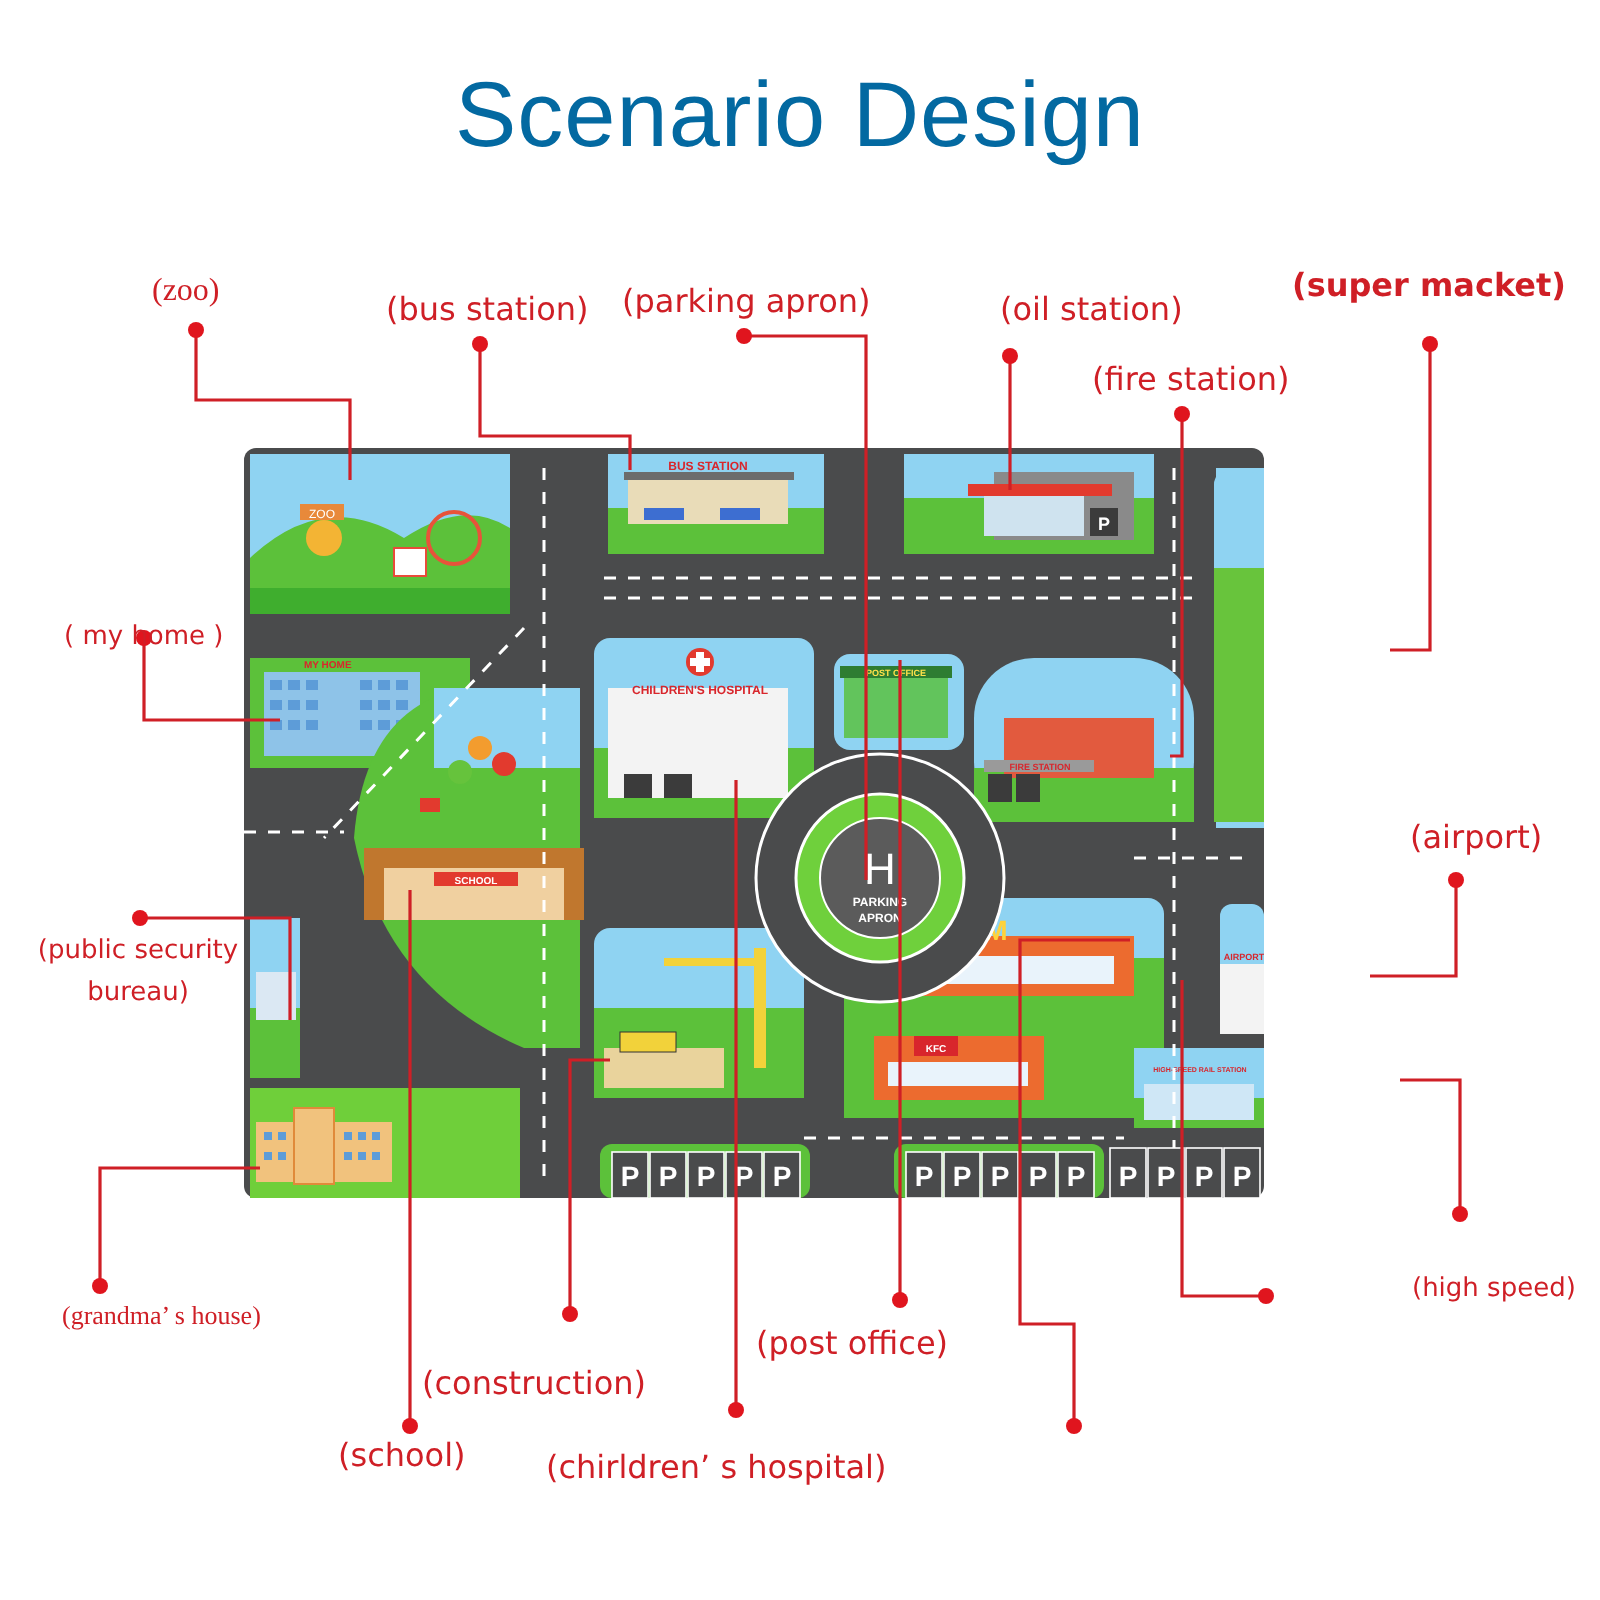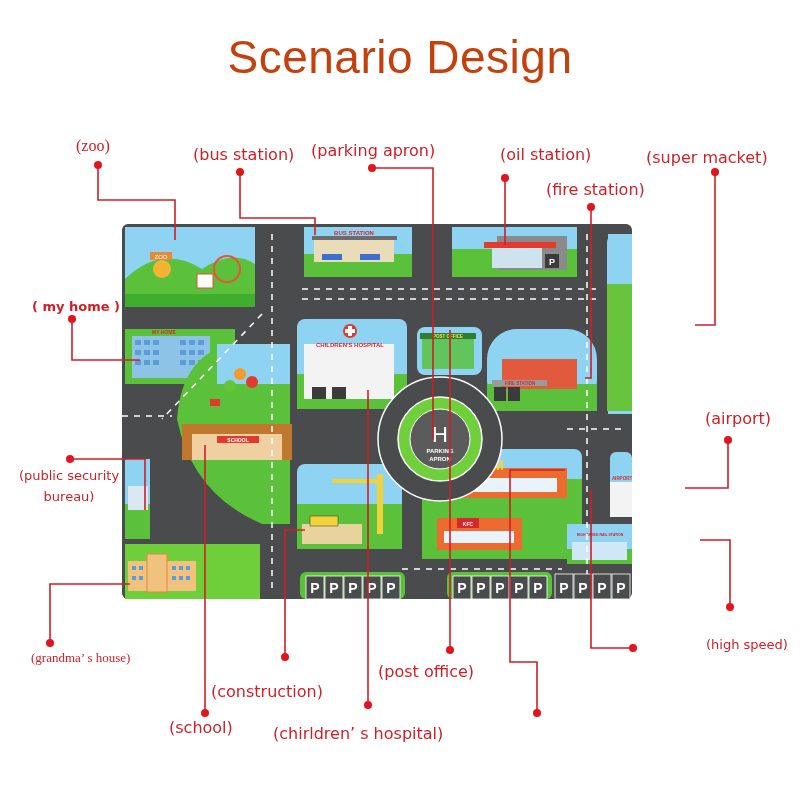--- a/index.html
+++ b/index.html
@@ -1,17 +1,17 @@
 <!DOCTYPE html>
 <html><head>
 <meta charset="utf-8">
 <style>
   html,body{margin:0;padding:0;background:#ffffff;}
   body{width:800px;height:800px;position:relative;overflow:hidden;font-family:"Liberation Sans","DejaVu Sans",sans-serif;}
-  .title{position:absolute;left:0;top:30px;width:800px;text-align:center;font-size:46px;color:#c2410c;font-family:"Liberation Sans",sans-serif;letter-spacing:0.5px;}
+  .title{position:absolute;left:0;top:30px;width:800px;text-align:center;font-size:46px;color:#0369a1;font-family:"Liberation Sans",sans-serif;letter-spacing:0.5px;}
   .map{position:absolute;left:122px;top:224px;width:510px;height:375px;}
   .lbl{position:absolute;color:#cf1f26;font-size:16px;white-space:nowrap;font-family:"DejaVu Sans","Liberation Sans",sans-serif;}
   .lbl.sm{font-size:13px;}
   .lbl.ml{font-size:13px;text-align:center;line-height:21px;}
   svg.overlay{position:absolute;left:0;top:0;width:800px;height:800px;pointer-events:none;}
 </style>
 </head>
 <body>
 
 <div class="title">Scenario Design</div>
@@ -317,23 +317,23 @@
     <circle cx="368" cy="705" r="4"></circle>
     <circle cx="537" cy="713" r="4"></circle>
     <circle cx="633" cy="648" r="4"></circle>
   </g>
 </svg>
 
 <div class="lbl" style="left:76px;top:137px;font-family:Liberation Serif, serif;">(zoo)</div>
 <div class="lbl" style="left:193px;top:145px;">(bus station)</div>
 <div class="lbl" style="left:311px;top:141px;">(parking apron)</div>
 <div class="lbl" style="left:453px;top:145px;margin-left:47px;">(oil station)</div>
-<div class="lbl" style="left:646px;top:148px;">(super macket)</div>
+<div class="lbl" style="left:646px;top:133px;font-weight:bold;">(super macket)</div>
 <div class="lbl" style="left:546px;top:180px;">(fire station)</div>
-<div class="lbl sm" style="left:32px;top:299px;font-weight:bold;">( my home )</div>
+<div class="lbl sm" style="left:32px;top:311px;">( my home )</div>
 <div class="lbl" style="left:705px;top:409px;">(airport)</div>
 <div class="lbl ml" style="left:18px;top:465px;width:102px;">
   <div>(public security</div>
   <div>bureau)</div>
 </div>
 <div class="lbl sm" style="left:706px;top:613px;margin-top:24px;">(high speed)</div>
 <div class="lbl sm" style="left:31px;top:650px;font-family:Liberation Serif, serif;">(grandma’ s house)</div>
 <div class="lbl" style="left:211px;top:662px;margin-top:20px;">(construction)</div>
 <div class="lbl" style="left:378px;top:662px;">(post office)</div>
 <div class="lbl" style="left:169px;top:718px;">(school)</div>

